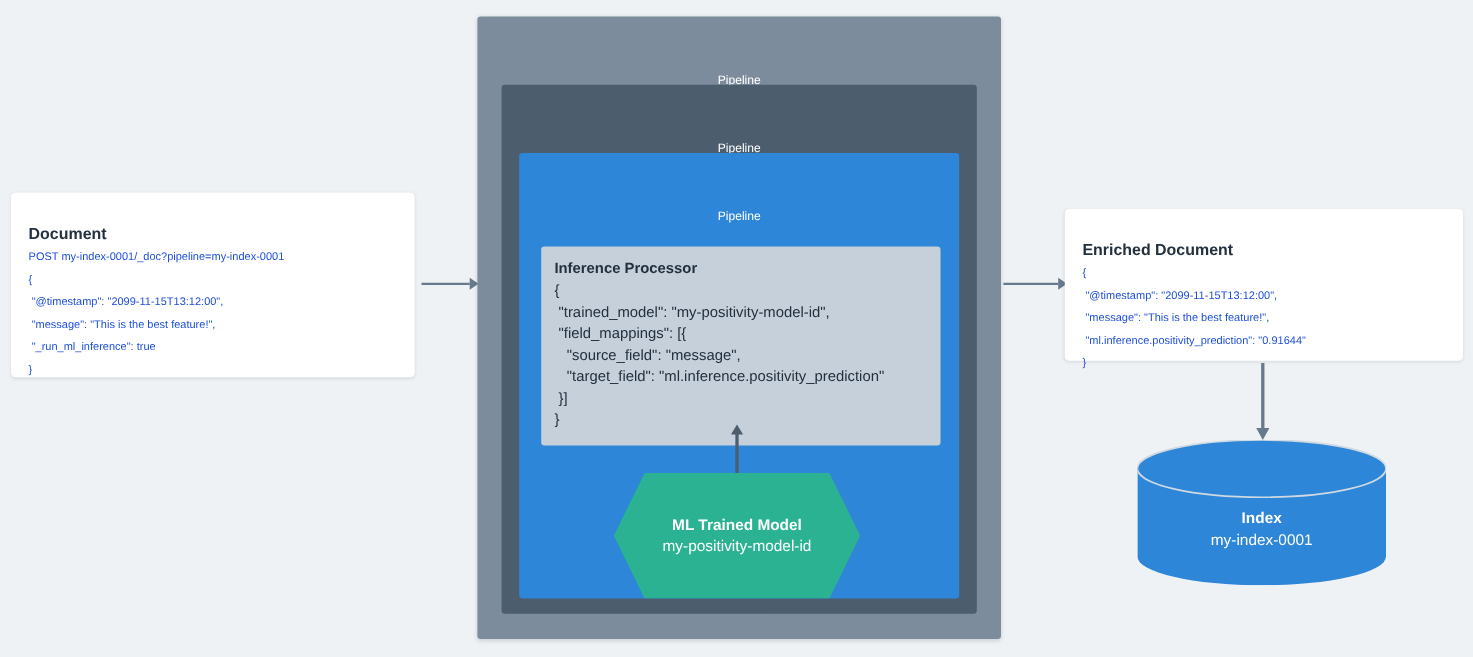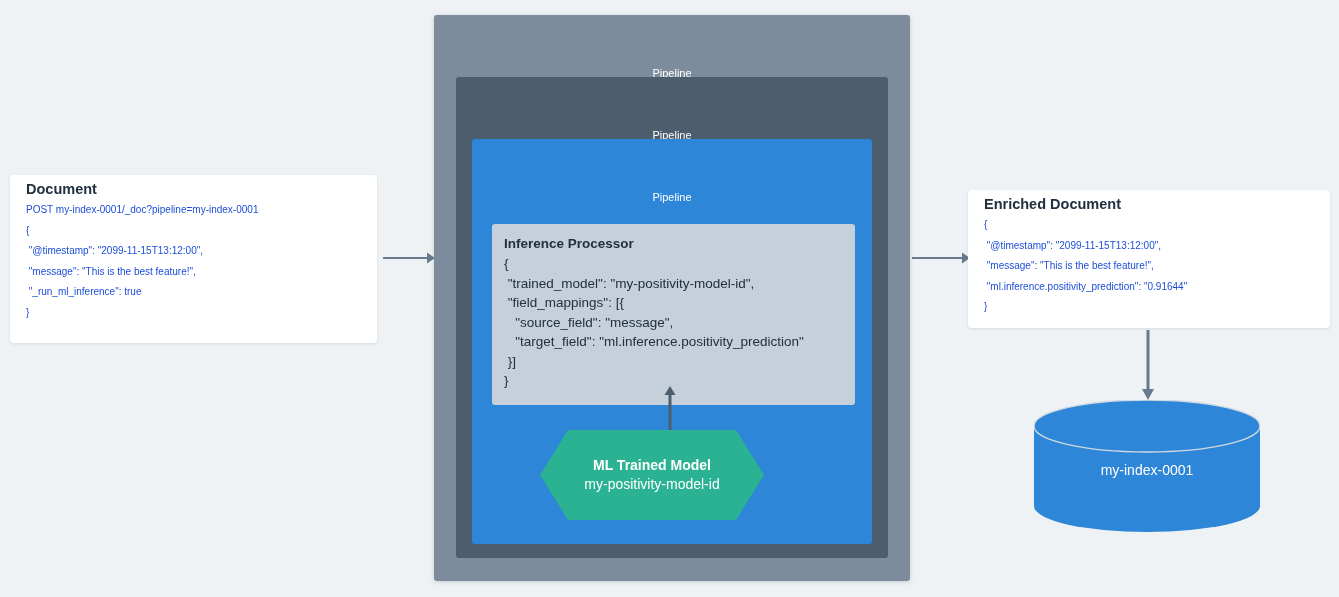--- a/index.html
+++ b/index.html
@@ -19,21 +19,21 @@
     inset: 0;
   }
 
   
   .doc-card {
     position: absolute;
     background: #ffffff;
     border-radius: 4px;
     box-shadow: 0 1px 3px rgba(45,60,80,0.13);
     box-sizing: border-box;
-    padding: 4px 16px 10px 16px;
+    padding: 28px 16px 10px 16px;
   }
   .doc-title {
     font-size: 14.5px;
     font-weight: bold;
     color: #22303f;
     line-height: 21px;
     white-space: pre;
   }
   .doc-line {
     font-size: 10px;
@@ -126,24 +126,24 @@
   .proc-line {
     font-size: 13.5px;
     color: #22303f;
     line-height: 19.5px;
     white-space: pre;
   }
 
   
   #ml-model {
     position: absolute;
-    left: 540px;
+    left: 558px;
     top: 430px;
     width: 224px;
-    height: 90px;
+    height: 114px;
   }
   #ml-model svg {
     position: absolute;
     inset: 0;
     width: 100%;
     height: 100%;
     display: block;
   }
   #ml-model .hex-text {
     position: absolute;
@@ -307,17 +307,18 @@
     </svg>
   </div>
 
   <div id="index-cylinder">
     <svg viewBox="0 0 226 132" preserveAspectRatio="none">
       <path d="M0,26 L0,106 A113,26 0 0 0 226,106 L226,26 Z" fill="#2e86d8"></path>
       <ellipse cx="113" cy="26" rx="113" ry="26" fill="#2e86d8"></ellipse>
       <ellipse cx="113" cy="26" rx="113" ry="26" fill="none" stroke="#cfd9e2" stroke-width="1.5"></ellipse>
     </svg>
     <div class="cyl-text">
+      <div class="cyl-title">Index</div>
       <div class="cyl-sub">my-index-0001</div>
     </div>
   </div>
 
 </div>
 
 </body></html>

